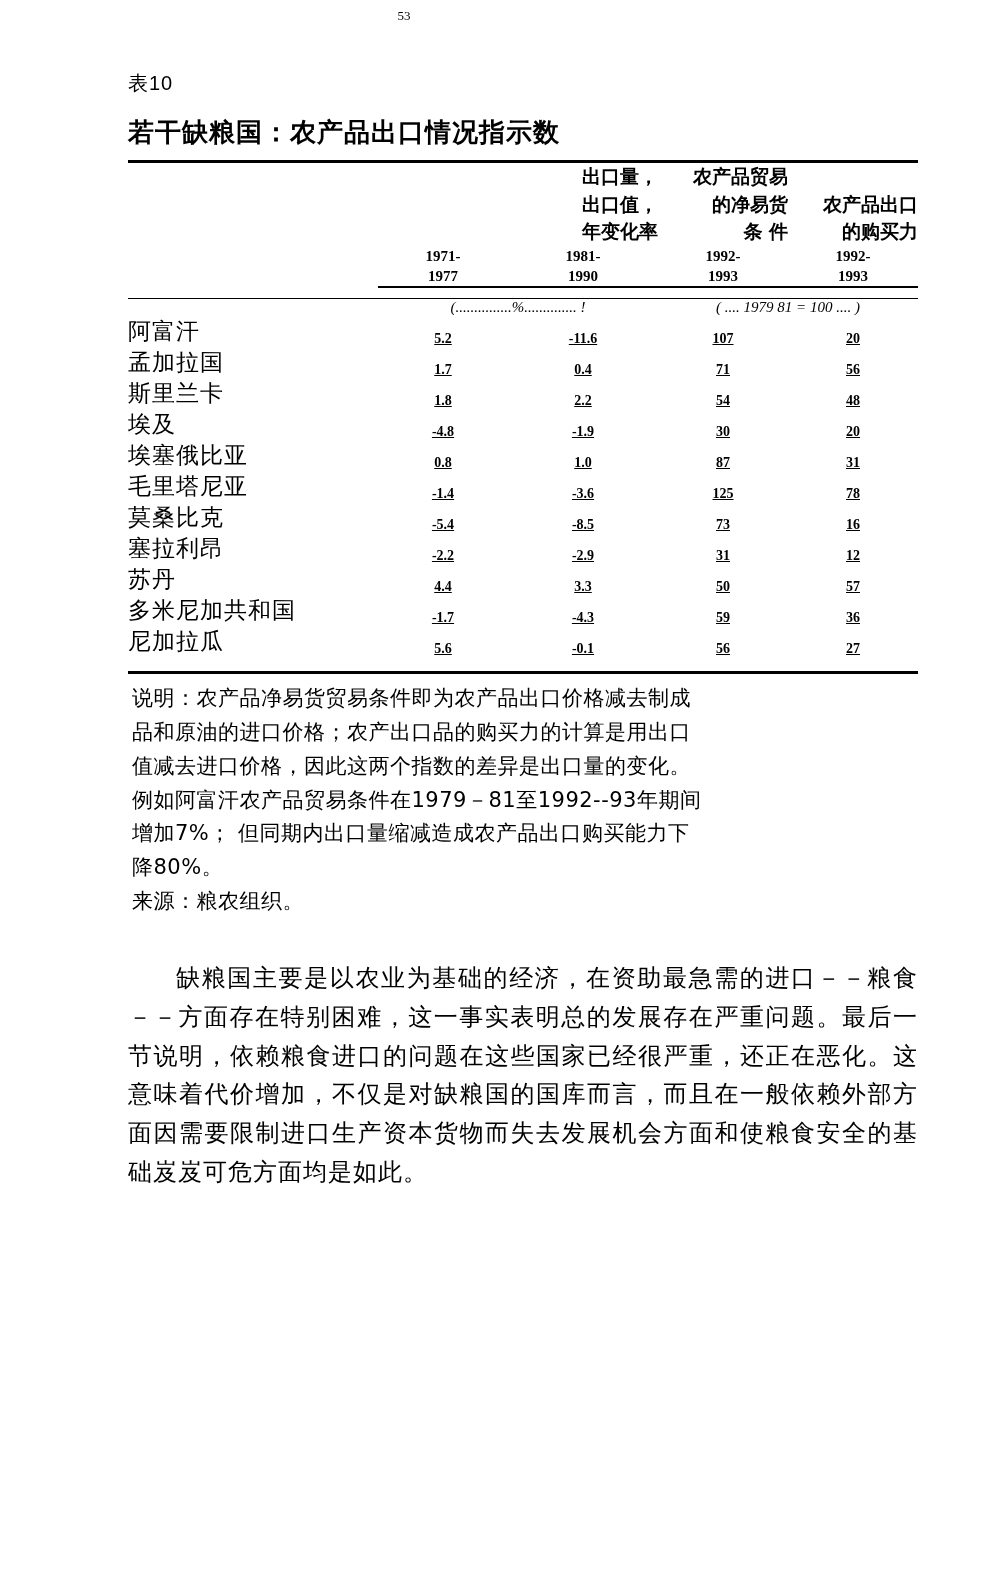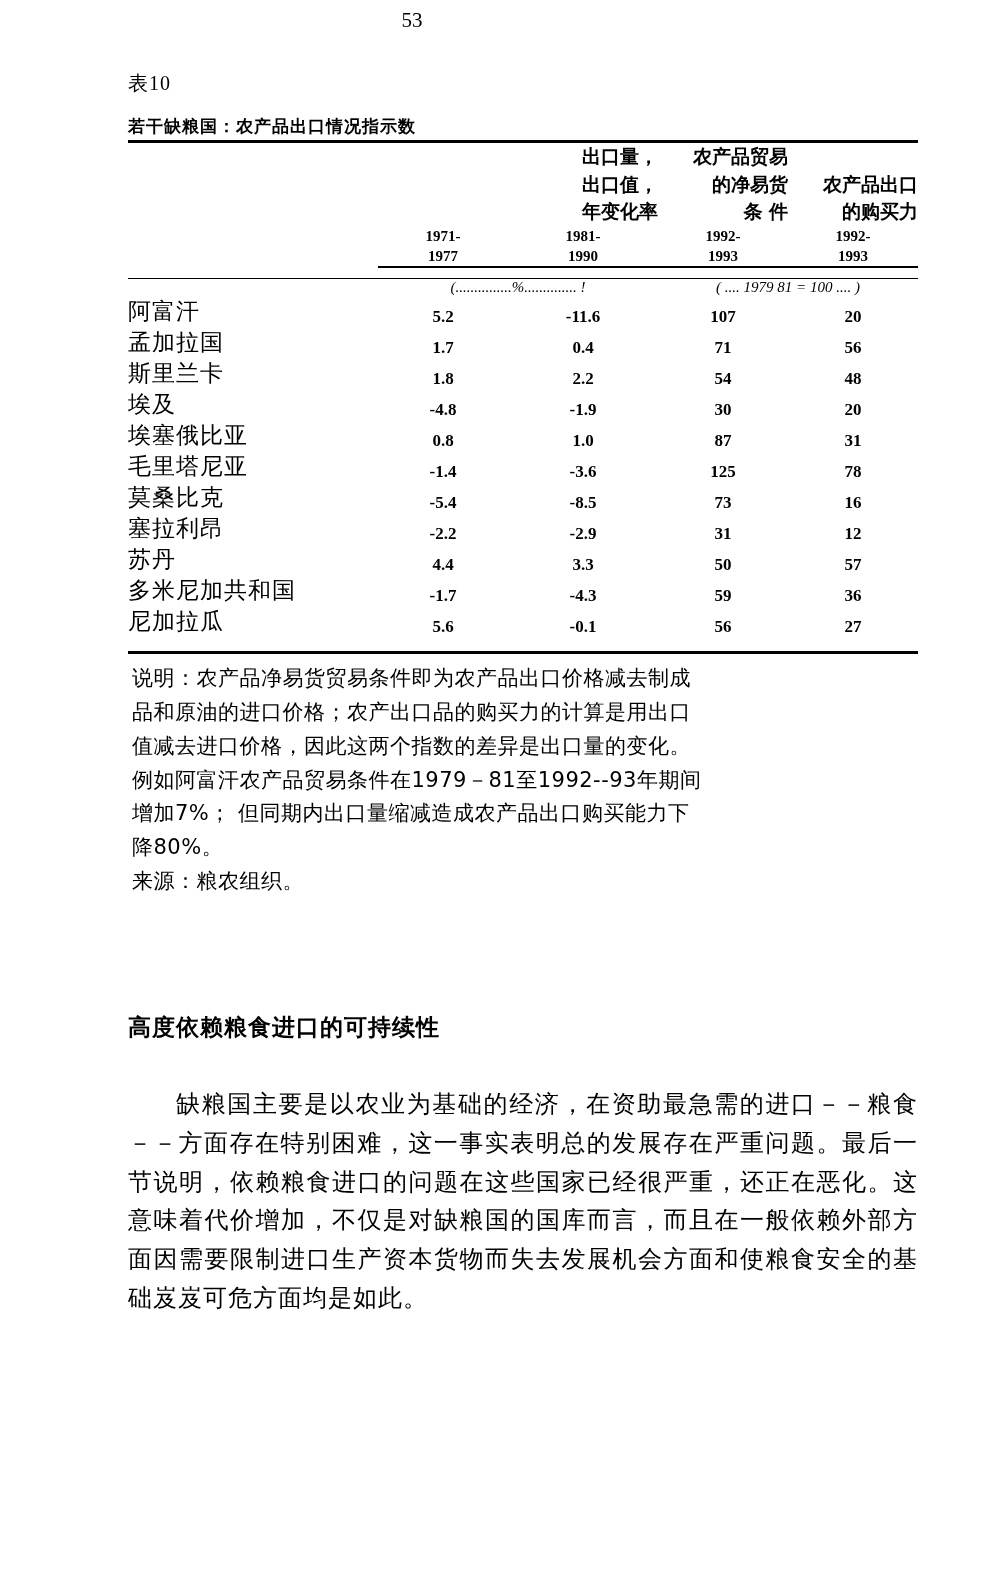--- a/index.html
+++ b/index.html
@@ -11,43 +11,43 @@
     width: 1000px;
     height: 1575px;
     position: relative;
     font-family: "DejaVu Sans", sans-serif;
     color: #000;
     overflow: hidden;
   }
   .page-number {
     position: absolute;
     top: 8px;
-    left: 12px;
+    left: 4px;
     width: 800px;
     text-align: center;
-    font-size: 21px;
+    font-size: 13px;
     font-family: "Liberation Serif", serif;
   }
   .content {
     position: absolute;
     left: 128px;
     top: 70px;
     width: 790px;
   }
   .table-label {
     font-size: 20px;
-    font-family: Liberation Serif, serif;
+    font-family: Liberation Sans, sans-serif;
     letter-spacing: 1px;
     margin-bottom: 18px;
   }
   .table-title {
-    font-size: 17px;
-    font-weight: bold;
-    letter-spacing: 1px;
-    margin-bottom: 2px;
+    font-size: 26px;
+    font-weight: bold;
+    letter-spacing: 1px;
+    margin-bottom: 10px;
   }
   .rule-thick {
     border-top: 3px solid #000;
     width: 790px;
   }
   .rule-thin {
     border-top: 1.5px solid #000;
     width: 790px;
   }
   table.data {
@@ -97,25 +97,26 @@
   .row-country {
     font-size: 23px;
     font-family: Liberation Sans, sans-serif;
     letter-spacing: 1px;
     padding-top: 2px;
     padding-bottom: 2px;
     white-space: nowrap;
   }
   .row-val {
     text-align: center;
-    font-size: 17px;
+    font-size: 14px;
     font-weight: bold;
     font-family: "Liberation Serif", serif;
     padding-top: 2px;
     padding-bottom: 2px;
+    text-decoration: underline;
   }
   .hdr-underline {
     border-bottom: 2px solid #000000;
   }
   .note {
     margin-top: 10px;
     font-size: 21px;
     line-height: 1.42;
     font-family: "DejaVu Sans", sans-serif;
     letter-spacing: 0.5px;
@@ -298,19 +299,18 @@
   <div class="note">
     <p>说明：农产品净易货贸易条件即为农产品出口价格减去制成</p>
     <p>品和原油的进口价格；农产出口品的购买力的计算是用出口</p>
     <p>值减去进口价格，因此这两个指数的差异是出口量的变化。</p>
     <p>例如阿富汗农产品贸易条件在1979－81至1992--93年期间</p>
     <p>增加7%；  但同期内出口量缩减造成农产品出口购买能力下</p>
     <p>降80%。</p>
     <p>来源：粮农组织。</p>
   </div>
 
-  <div class="section-heading">高度依赖粮食进口的可持续性</div>
 
   <div class="body-text">
     <p>缺粮国主要是以农业为基础的经济，在资助最急需的进口－－粮食－－方面存在特别困难，这一事实表明总的发展存在严重问题。最后一节说明，依赖粮食进口的问题在这些国家已经很严重，还正在恶化。这意味着代价增加，不仅是对缺粮国的国库而言，而且在一般依赖外部方面因需要限制进口生产资本货物而失去发展机会方面和使粮食安全的基础岌岌可危方面均是如此。</p>
   </div>
 
 </div>
 
 </body></html>

